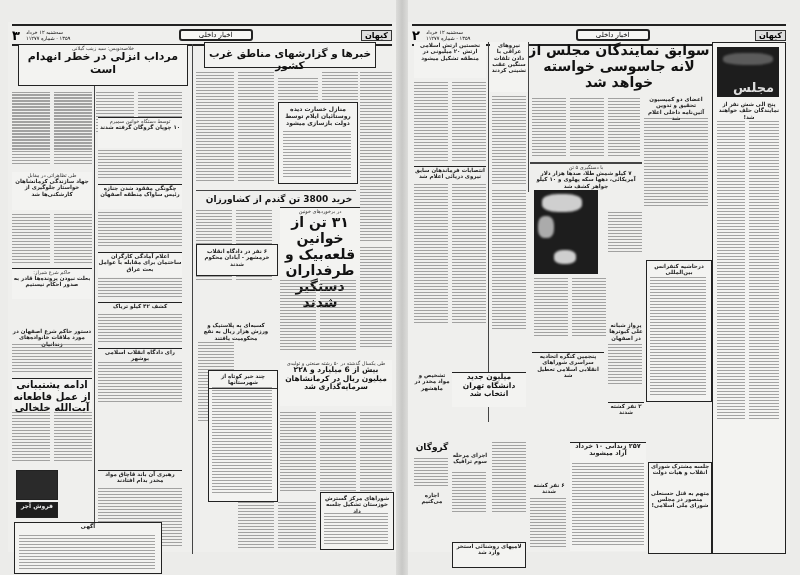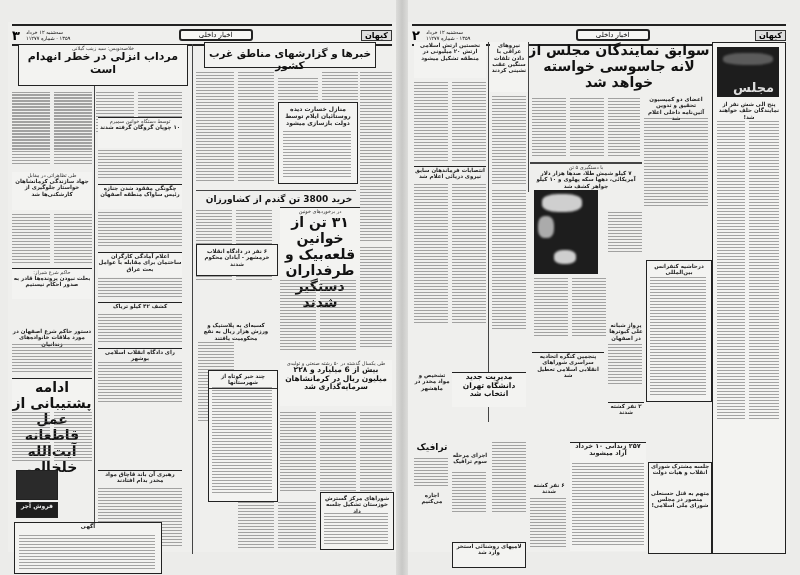--- a/index.html
+++ b/index.html
@@ -145,21 +145,21 @@
     <div class="txt hl small" style="left:90px;top:280px;width:84px;text-align:center;border-top:1.5px solid #222;">کشف ۴۲ کیلو تریاک</div>
     <div class="col" style="left:90px;top:292px;width:84px;height:30px;"></div>
 
     <div class="txt hl small" style="left:4px;top:306px;width:80px;text-align:center;">دستور حاکم شرع اصفهان در مورد ملاقات خانواده‌های زندانیان</div>
     <div class="col" style="left:4px;top:322px;width:80px;height:30px;"></div>
 
     <div class="txt hl small" style="left:90px;top:326px;width:84px;text-align:center;border-top:1.5px solid #222;">رای دادگاه انقلاب اسلامی بوشهر</div>
     <div class="col" style="left:90px;top:340px;width:84px;height:40px;"></div>
 
     <div class="box" style="left:4px;top:356px;width:80px;height:30px;border:none;border-top:1.5px solid #222;">
-      <div class="hl" style="font-size:14px;">ادامه پشتیبانی از عمل قاطعانه آیت‌الله خلخالی</div>
+      <div class="hl" style="font-size:10px;">ادامه پشتیبانی از عمل قاطعانه آیت‌الله خلخالی</div>
     </div>
     <div class="col" style="left:4px;top:390px;width:38px;height:50px;"></div>
     <div class="col" style="left:46px;top:390px;width:38px;height:50px;"></div>
 
     <div class="txt hl small" style="left:90px;top:448px;width:84px;text-align:center;border-top:1.5px solid #222;">رهبری آن باند قاچاق مواد مخدر بدام افتادند</div>
     <div class="col" style="left:90px;top:466px;width:84px;height:60px;"></div>
 
     <div class="box" style="left:8px;top:448px;width:40px;height:28px;background:#2a2a2a;"></div>
     <div class="box" style="left:8px;top:480px;width:40px;height:14px;background:#1e1e1e;color:#eee;">
       <div class="hl" style="font-size:6px;color:#eee;">فروش آجر</div>
@@ -238,37 +238,37 @@
       <div class="hl small" style="padding:2px;">درحاشیه کنفرانس بین‌المللی</div>
       <div class="col" style="left:3px;top:16px;width:56px;height:118px;"></div>
     </div>
 
     <div class="txt hl small" style="left:200px;top:300px;width:36px;text-align:center;">پرواز شبانه علی کبوترها در اصفهان</div>
     <div class="col" style="left:200px;top:322px;width:34px;height:40px;"></div>
 
     <div class="txt hl small" style="left:124px;top:330px;width:72px;text-align:center;border-top:1.5px solid #222;">پنجمین کنگره اتحادیه سراسری شوراهای انقلابی اسلامی تعطیل شد</div>
 
     <div class="box" style="left:44px;top:350px;width:74px;height:34px;border:none;border-top:1.5px solid #222;">
-      <div class="hl" style="font-size:7.5px;">مدیریت جدید دانشگاه تهران انتخاب شد</div>
+      <div class="hl" style="font-size:7.5px;">میلیون جدید دانشگاه تهران انتخاب شد</div>
     </div>
     <div class="txt hl small" style="left:6px;top:350px;width:36px;text-align:center;">تشخیص و مواد مخدر در ماهشهر</div>
 
     <div class="txt hl small" style="left:200px;top:380px;width:36px;text-align:center;border-top:1.5px solid #222;">۲ نفر کشته شدند</div>
 
     <div class="box" style="left:162px;top:420px;width:76px;height:108px;border:none;border-top:1.5px solid #222;">
       <div class="hl small" style="font-size:6.5px;">۲۵۷ زندانی ۱۰ خرداد آزاد میشوند</div>
       <div class="col" style="left:2px;top:20px;width:72px;height:84px;"></div>
     </div>
 
     <div class="box" style="left:240px;top:440px;width:62px;height:90px;">
       <div class="hl small">جلسه مشترک شورای انقلاب و هیات دولت</div>
       <div class="hl small" style="margin-top:14px;">متهم به قتل حسنعلی منصور در مجلس شورای ملی اسلامی!</div>
     </div>
 
-    <div class="txt hl" style="left:6px;top:420px;width:36px;text-align:center;font-size:9px;">ترافیک</div>
+    <div class="txt hl" style="left:6px;top:420px;width:36px;text-align:center;font-size:9px;">گروگان</div>
     <div class="col" style="left:6px;top:436px;width:34px;height:30px;"></div>
 
     <div class="txt hl small" style="left:44px;top:430px;width:36px;text-align:center;">اجرای مرحله سوم ترافیک</div>
     <div class="col" style="left:44px;top:450px;width:34px;height:40px;"></div>
 
     <div class="txt hl small" style="left:122px;top:460px;width:38px;text-align:center;">۶ نفر کشته شدند</div>
     <div class="col" style="left:122px;top:476px;width:36px;height:50px;"></div>
     <div class="col" style="left:84px;top:420px;width:34px;height:70px;"></div>
 
     <div class="txt hl small" style="left:6px;top:470px;width:36px;text-align:center;">اجاره می‌کنیم</div>

